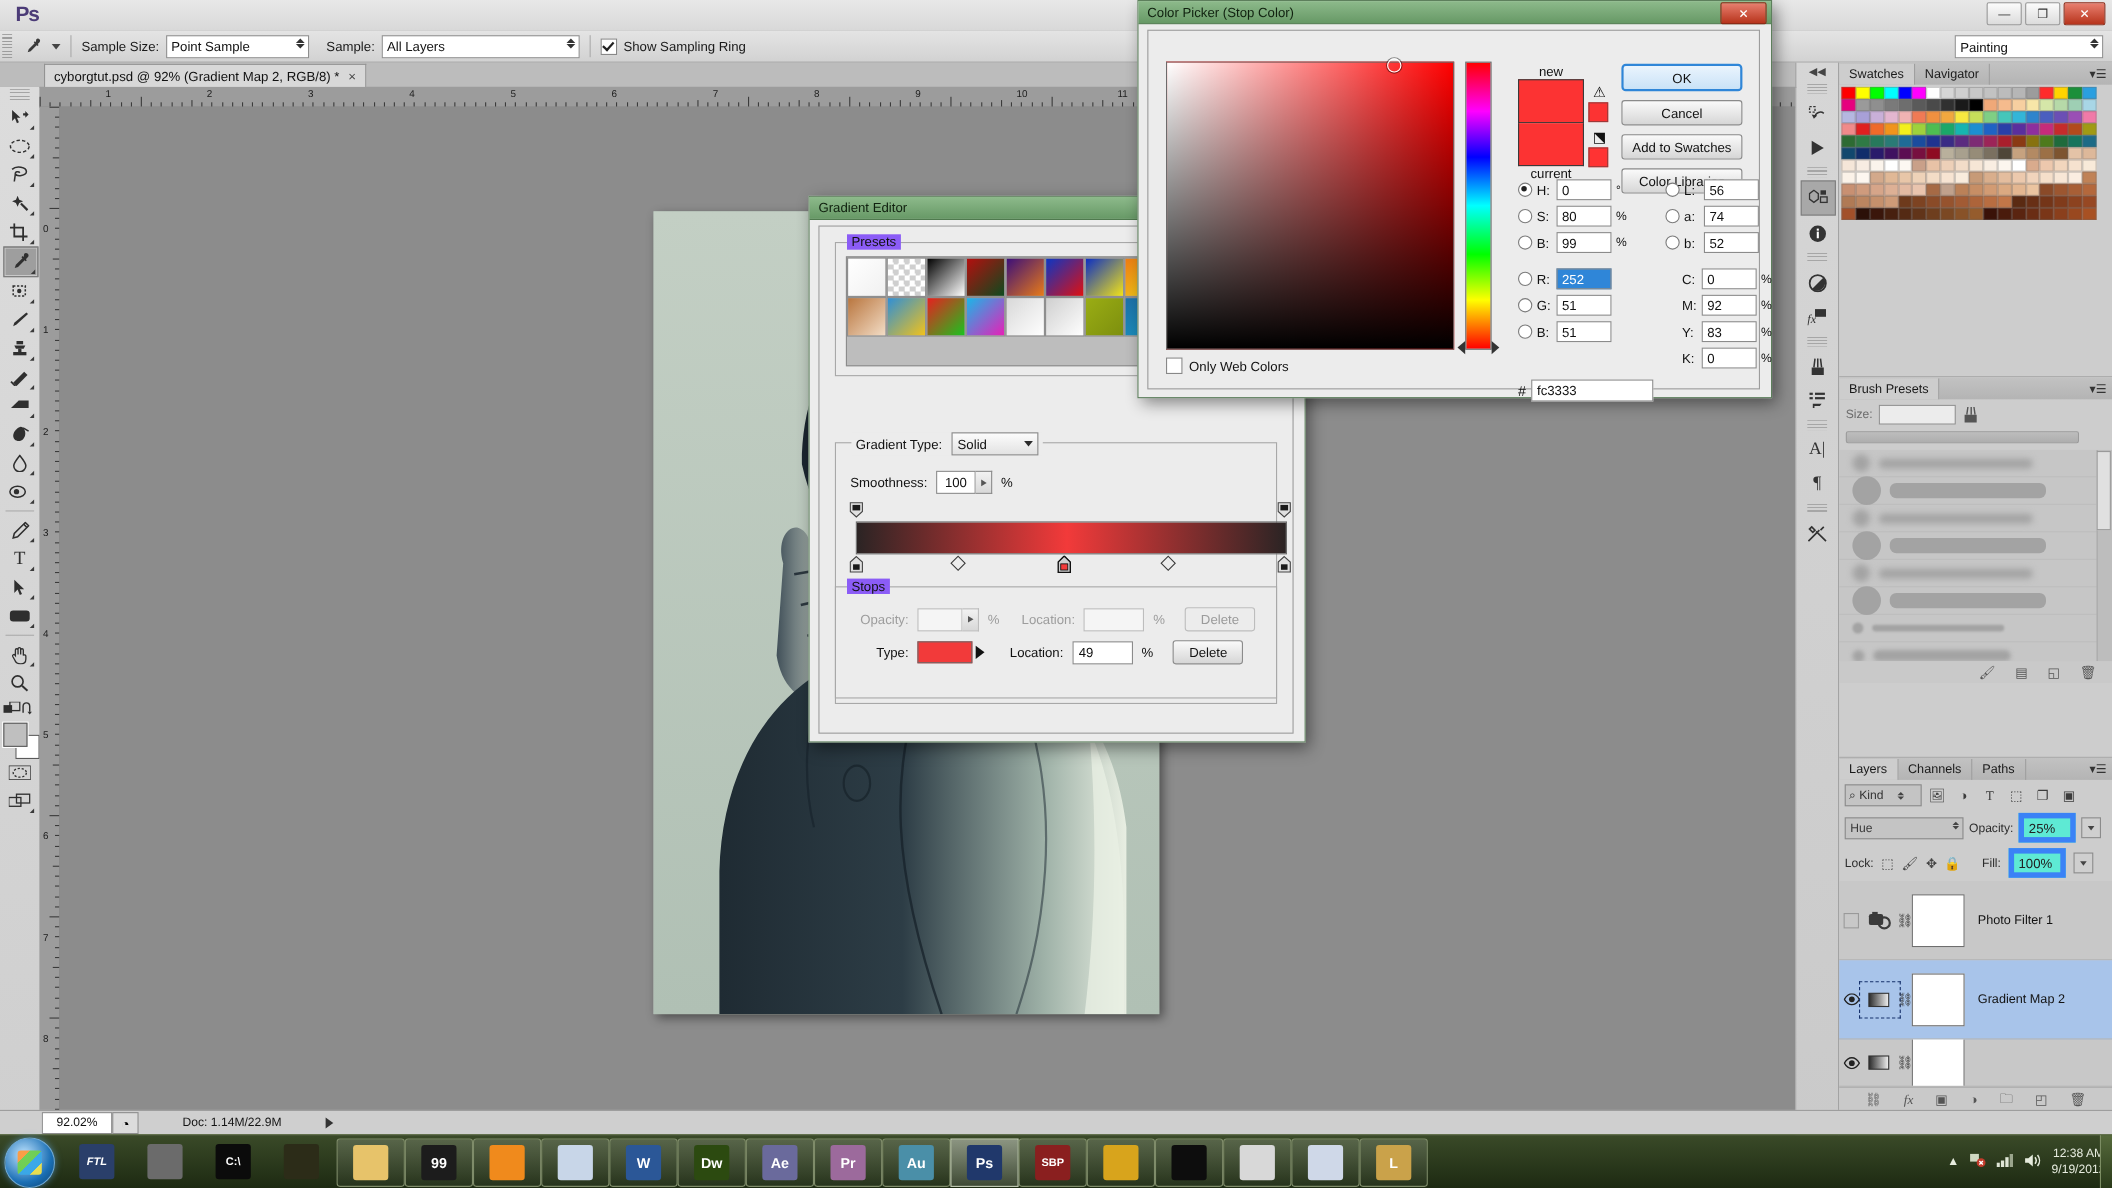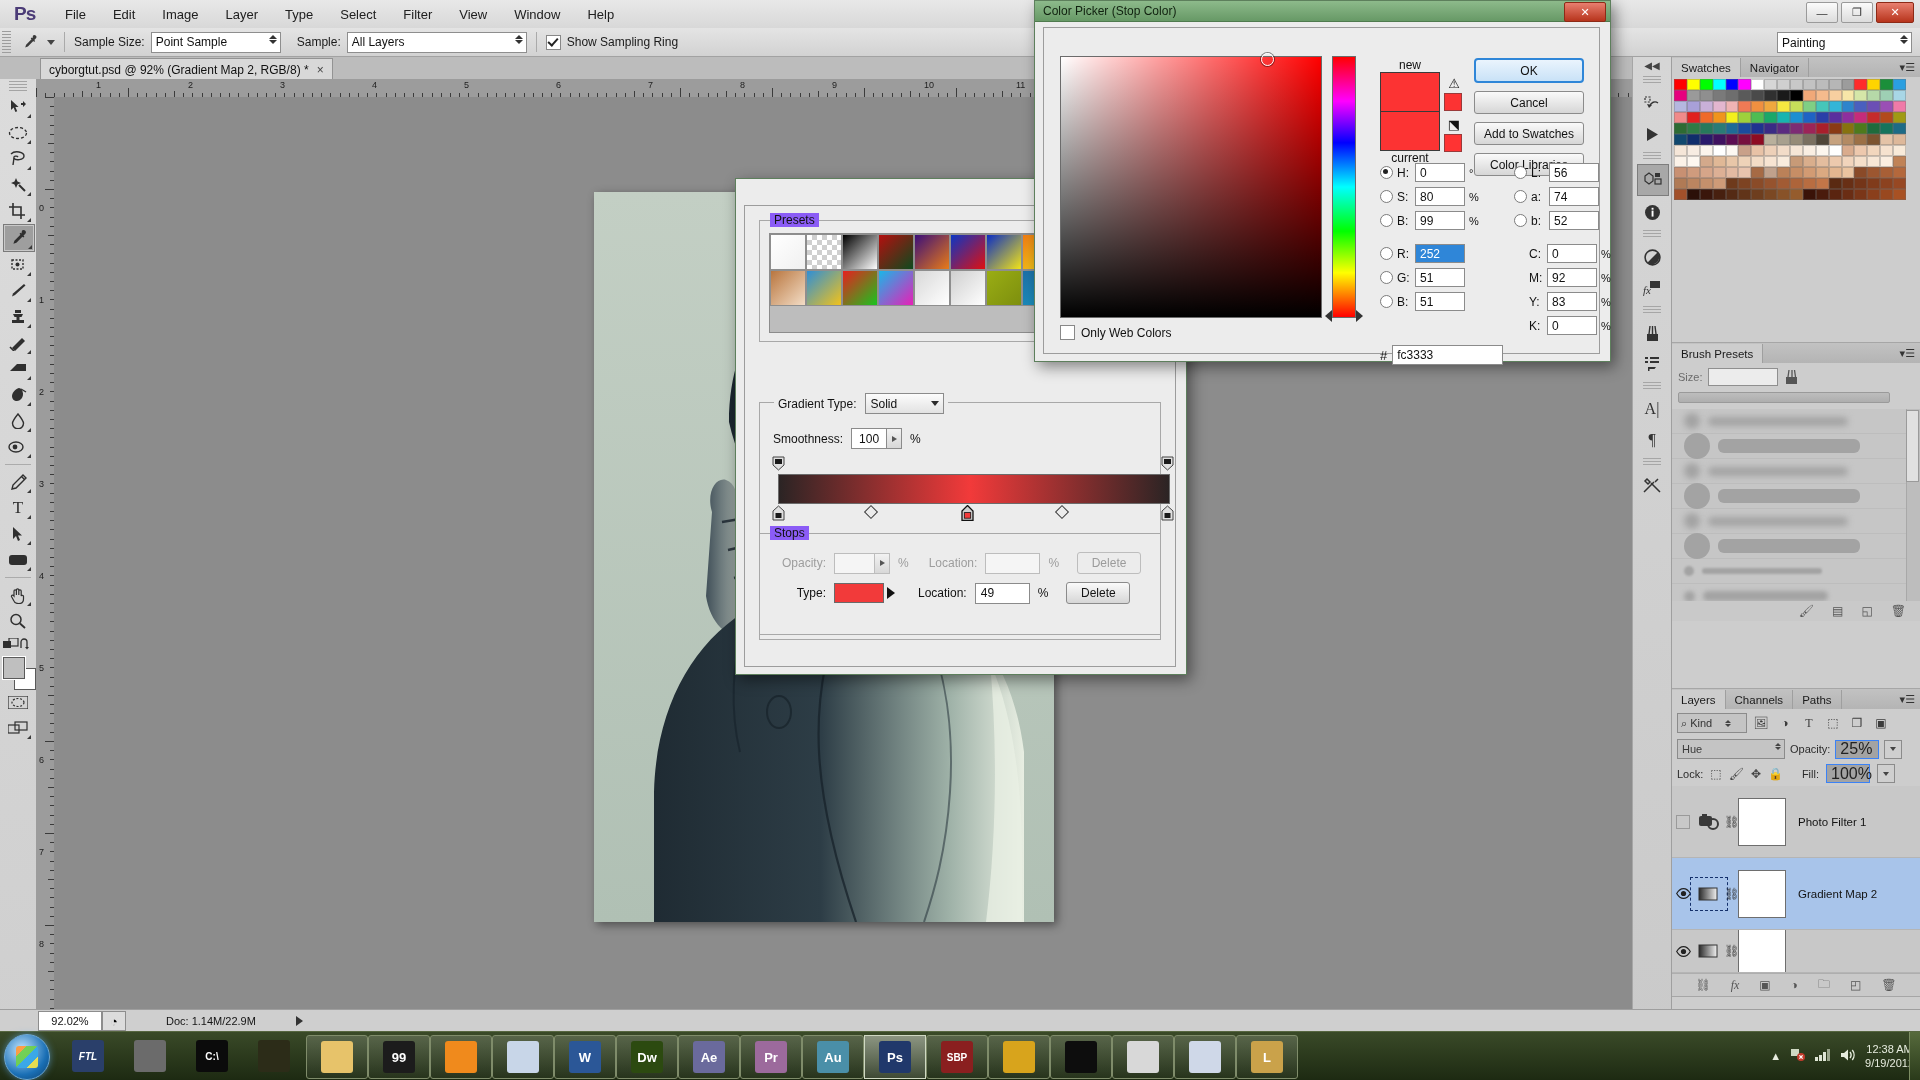--- a/index.html
+++ b/index.html
@@ -123,21 +123,21 @@
   .brush-foot{height:20px;background:#c9c9c9;display:flex;align-items:center;justify-content:flex-end;gap:18px;padding-right:14px;color:#555;font-size:12px;}
 
   .layer-filter{display:flex;align-items:center;gap:4px;padding:4px 5px;}
   .kind-box{width:62px;height:18px;border:1px solid #8b8b8b;background:#c4c4c4;display:flex;align-items:center;
     gap:3px;padding:0 3px;font-size:11px;color:#333;}
   .lf-ico{width:20px;height:18px;display:flex;align-items:center;justify-content:center;font-size:12px;color:#3b3b3b;}
   .blend-row{display:flex;align-items:center;gap:5px;padding:2px 5px;}
   .blend-box{width:98px;height:18px;border:1px solid #8b8b8b;background:#c4c4c4;display:flex;align-items:center;
     padding:0 4px;font-size:11px;color:#3a3a3a;position:relative;}
   .sm-label{font-size:11px;color:#2c2c2c;}
-  .val-box{width:38px;height:17px;border:1px solid #3b82f6;background:#a3a3a3;font-size:16px;color:#222;
+  .val-box{width:38px;height:17px;border:5px solid #3b82f6;background:#5eead4;font-size:12px;color:#222;
     display:flex;align-items:center;padding-left:4px;}
   .lock-row{display:flex;align-items:center;gap:7px;padding:3px 5px;}
   .layers-list{background:#c8c8c8;}
   .layer-row{height:71px;display:flex;align-items:center;border-bottom:1px solid #b5b5b5;position:relative;}
   .layer-row.sel{background:#a8c4ea;}
   .eye-col{width:22px;display:flex;align-items:center;justify-content:center;font-size:12px;color:#333;}
   .thumb{width:46px;height:46px;background:#fff;border:1px solid #6e6e6e;}
   .thumb-small{width:30px;height:26px;display:flex;align-items:center;justify-content:center;}
   .link-ico{width:14px;text-align:center;font-size:12px;color:#333;}
   .layer-name{margin-left:12px;font-size:11.5px;color:#131313;}
@@ -226,32 +226,20 @@
 </style>
 </head>
 <body>
 
 <div id="app">
 
   <div class="ps-shell">
 
     <div class="menubar">
       <div class="ps-logo">Ps</div>
-      <div class="menu-items">
-        <span>File</span>
-        <span>Edit</span>
-        <span>Image</span>
-        <span>Layer</span>
-        <span>Type</span>
-        <span>Select</span>
-        <span>Filter</span>
-        <span>View</span>
-        <span>Window</span>
-        <span>Help</span>
-      </div>
       <div class="win-btns">
         <div class="win-btn">—</div>
         <div class="win-btn">❐</div>
         <div class="win-btn close">✕</div>
       </div>
     </div>
 
     <div class="optionsbar">
       <div class="grip"></div>
       <div class="tool-chip">
@@ -1289,20 +1277,23 @@
 
     <div class="statusbar">
       <div class="st-zoom">92.02%</div>
       <div class="st-btn">◔</div>
       <div class="st-doc">Doc: 1.14M/22.9M</div>
       <div class="st-arrow"></div>
     </div>
   </div>
 
   <div class="dlg ge">
+    <div class="dlg-title">
+      <span>Gradient Editor</span>
+    </div>
     <div class="ge-body">
 
       <div class="group presets-box">
         <span class="grp-label">Presets</span>
         <div class="presets-inner" id="presetGrid">
             <div class="preset-cell" style="background: linear-gradient(135deg, rgb(255, 255, 255), rgb(240, 240, 240));"></div>
             <div class="preset-cell" style="background: repeating-conic-gradient(rgb(207, 207, 207) 0%, rgb(207, 207, 207) 25%, rgb(255, 255, 255) 0%, rgb(255, 255, 255) 50%) 0px 0px / 10px 10px;"></div>
             <div class="preset-cell" style="background: linear-gradient(135deg, rgb(0, 0, 0), rgb(255, 255, 255));"></div>
             <div class="preset-cell" style="background: linear-gradient(135deg, rgb(180, 15, 15), rgb(13, 74, 30));"></div>
             <div class="preset-cell" style="background: linear-gradient(135deg, rgb(59, 15, 122), rgb(232, 123, 24));"></div>

